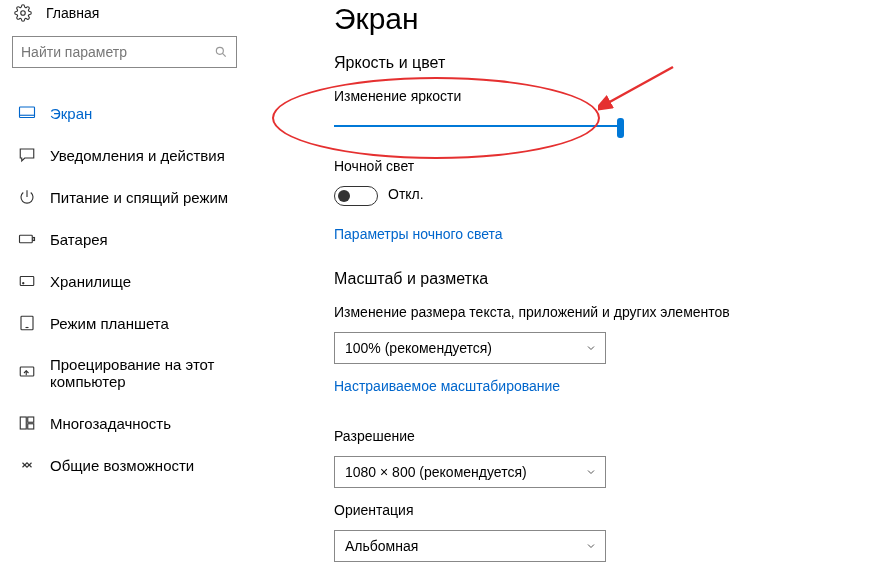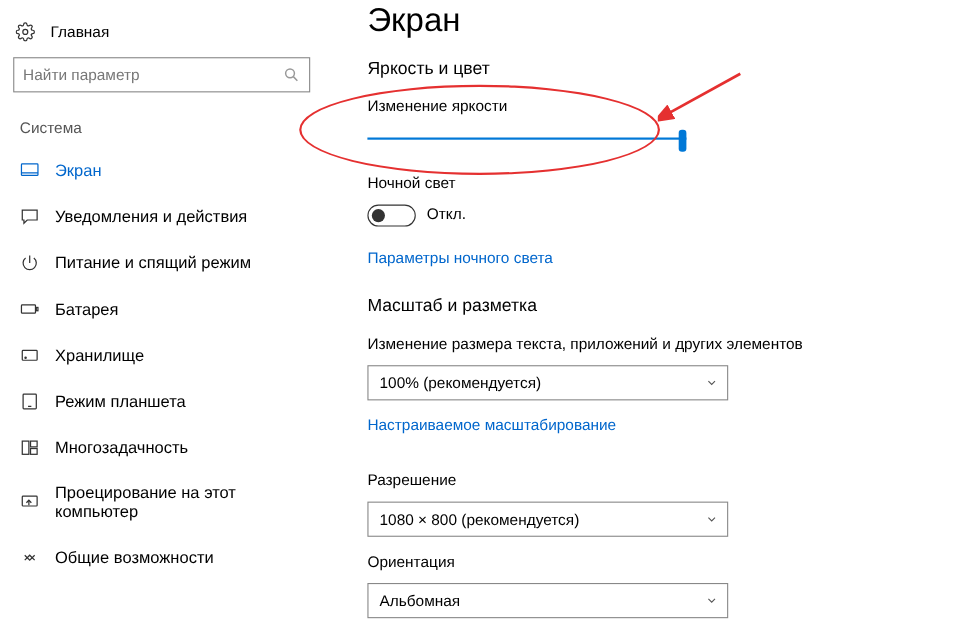--- a/index.html
+++ b/index.html
@@ -8,32 +8,32 @@
     font-size: 14px;
     color: #000;
     background: #fff;
     width: 869px;
     height: 573px;
     overflow: hidden;
     display: flex;
   }
   .sidebar {
     width: 300px;
-    padding: 16px 0 0 6px;
+    padding: 0 0 0 6px;
   }
   .home-row {
     display: flex;
     align-items: center;
     padding: 4px 8px 14px 8px;
     gap: 14px;
   }
   .gear-icon { width: 18px; height: 18px; }
   .search-box {
     margin: 0 8px 24px 6px;
-    width: 270px;
+    width: 225px;
     height: 32px;
     border: 1px solid #888;
     display: flex;
     align-items: center;
     padding: 0 8px;
     color: #666;
     justify-content: space-between;
   }
   .search-box input {
     border: none;
@@ -127,21 +127,21 @@
     border-radius: 50%;
   }
   .link {
     color: #0066cc;
     font-size: 14px;
     cursor: pointer;
     margin-bottom: 28px;
     display: inline-block;
   }
   .dropdown {
-    width: 328px;
+    width: 272px;
     height: 32px;
     border: 1px solid #888;
     display: flex;
     align-items: center;
     justify-content: space-between;
     padding: 0 8px 0 10px;
     margin-bottom: 14px;
     cursor: pointer;
   }
   .chev { width: 12px; height: 12px; }
@@ -161,21 +161,20 @@
   </div>
 
   <div class="search-box">
     <input type="text" placeholder="Найти параметр" style="">
     <svg class="magnifier" viewBox="0 0 24 24" fill="none" stroke="#555" stroke-width="2">
       <circle cx="10" cy="10" r="6"></circle>
         <line x1="20" y1="20" x2="14.5" y2="14.5"></line>
     </svg>
   </div>
 
-  <div class="group-label">Система</div>
 
   <div class="nav-item active">
     <svg class="nav-icon" viewBox="0 0 24 24" fill="none" stroke="#0066cc" stroke-width="1.5">
         <rect x="2" y="4" width="20" height="14" rx="1"></rect>
         <line x1="2" y1="15" x2="22" y2="15"></line>
       </svg>
     <span class="nav-label">Экран</span>
   </div>
 
   <div class="nav-item">
@@ -212,34 +211,34 @@
   <div class="nav-item">
     <svg class="nav-icon" viewBox="0 0 24 24" fill="none" stroke="#333" stroke-width="1.5">
         <rect x="4" y="3" width="16" height="18" rx="1"></rect>
         <line x1="10" y1="18" x2="14" y2="18"></line>
       </svg>
     <span class="nav-label">Режим планшета</span>
   </div>
 
   <div class="nav-item">
     <svg class="nav-icon" viewBox="0 0 24 24" fill="none" stroke="#333" stroke-width="1.5">
+        <rect x="3" y="4" width="18" height="12" rx="1"></rect>
+        <path d="M8 12l3-3 3 3"></path>
+        <line x1="11" y1="9" x2="11" y2="15"></line>
+      </svg>
+    <span class="nav-label">Проецирование на этот компьютер</span>
+  </div>
+
+  <div class="nav-item">
+    <svg class="nav-icon" viewBox="0 0 24 24" fill="none" stroke="#333" stroke-width="1.5">
         <rect x="3" y="4" width="8" height="16"></rect>
         <rect x="13" y="4" width="8" height="7"></rect>
         <rect x="13" y="13" width="8" height="7"></rect>
       </svg>
     <span class="nav-label">Многозадачность</span>
-  </div>
-
-  <div class="nav-item">
-    <svg class="nav-icon" viewBox="0 0 24 24" fill="none" stroke="#333" stroke-width="1.5">
-        <rect x="3" y="4" width="18" height="12" rx="1"></rect>
-        <path d="M8 12l3-3 3 3"></path>
-        <line x1="11" y1="9" x2="11" y2="15"></line>
-      </svg>
-    <span class="nav-label">Проецирование на этот компьютер</span>
   </div>
 
   <div class="nav-item">
     <svg class="nav-icon" viewBox="0 0 24 24" fill="none" stroke="#333" stroke-width="1.5">
         <path d="M6 15l6-6 6 6"></path>
         <path d="M6 9l6 6 6-6"></path>
       </svg>
     <span class="nav-label">Общие возможности</span>
   </div>
 

